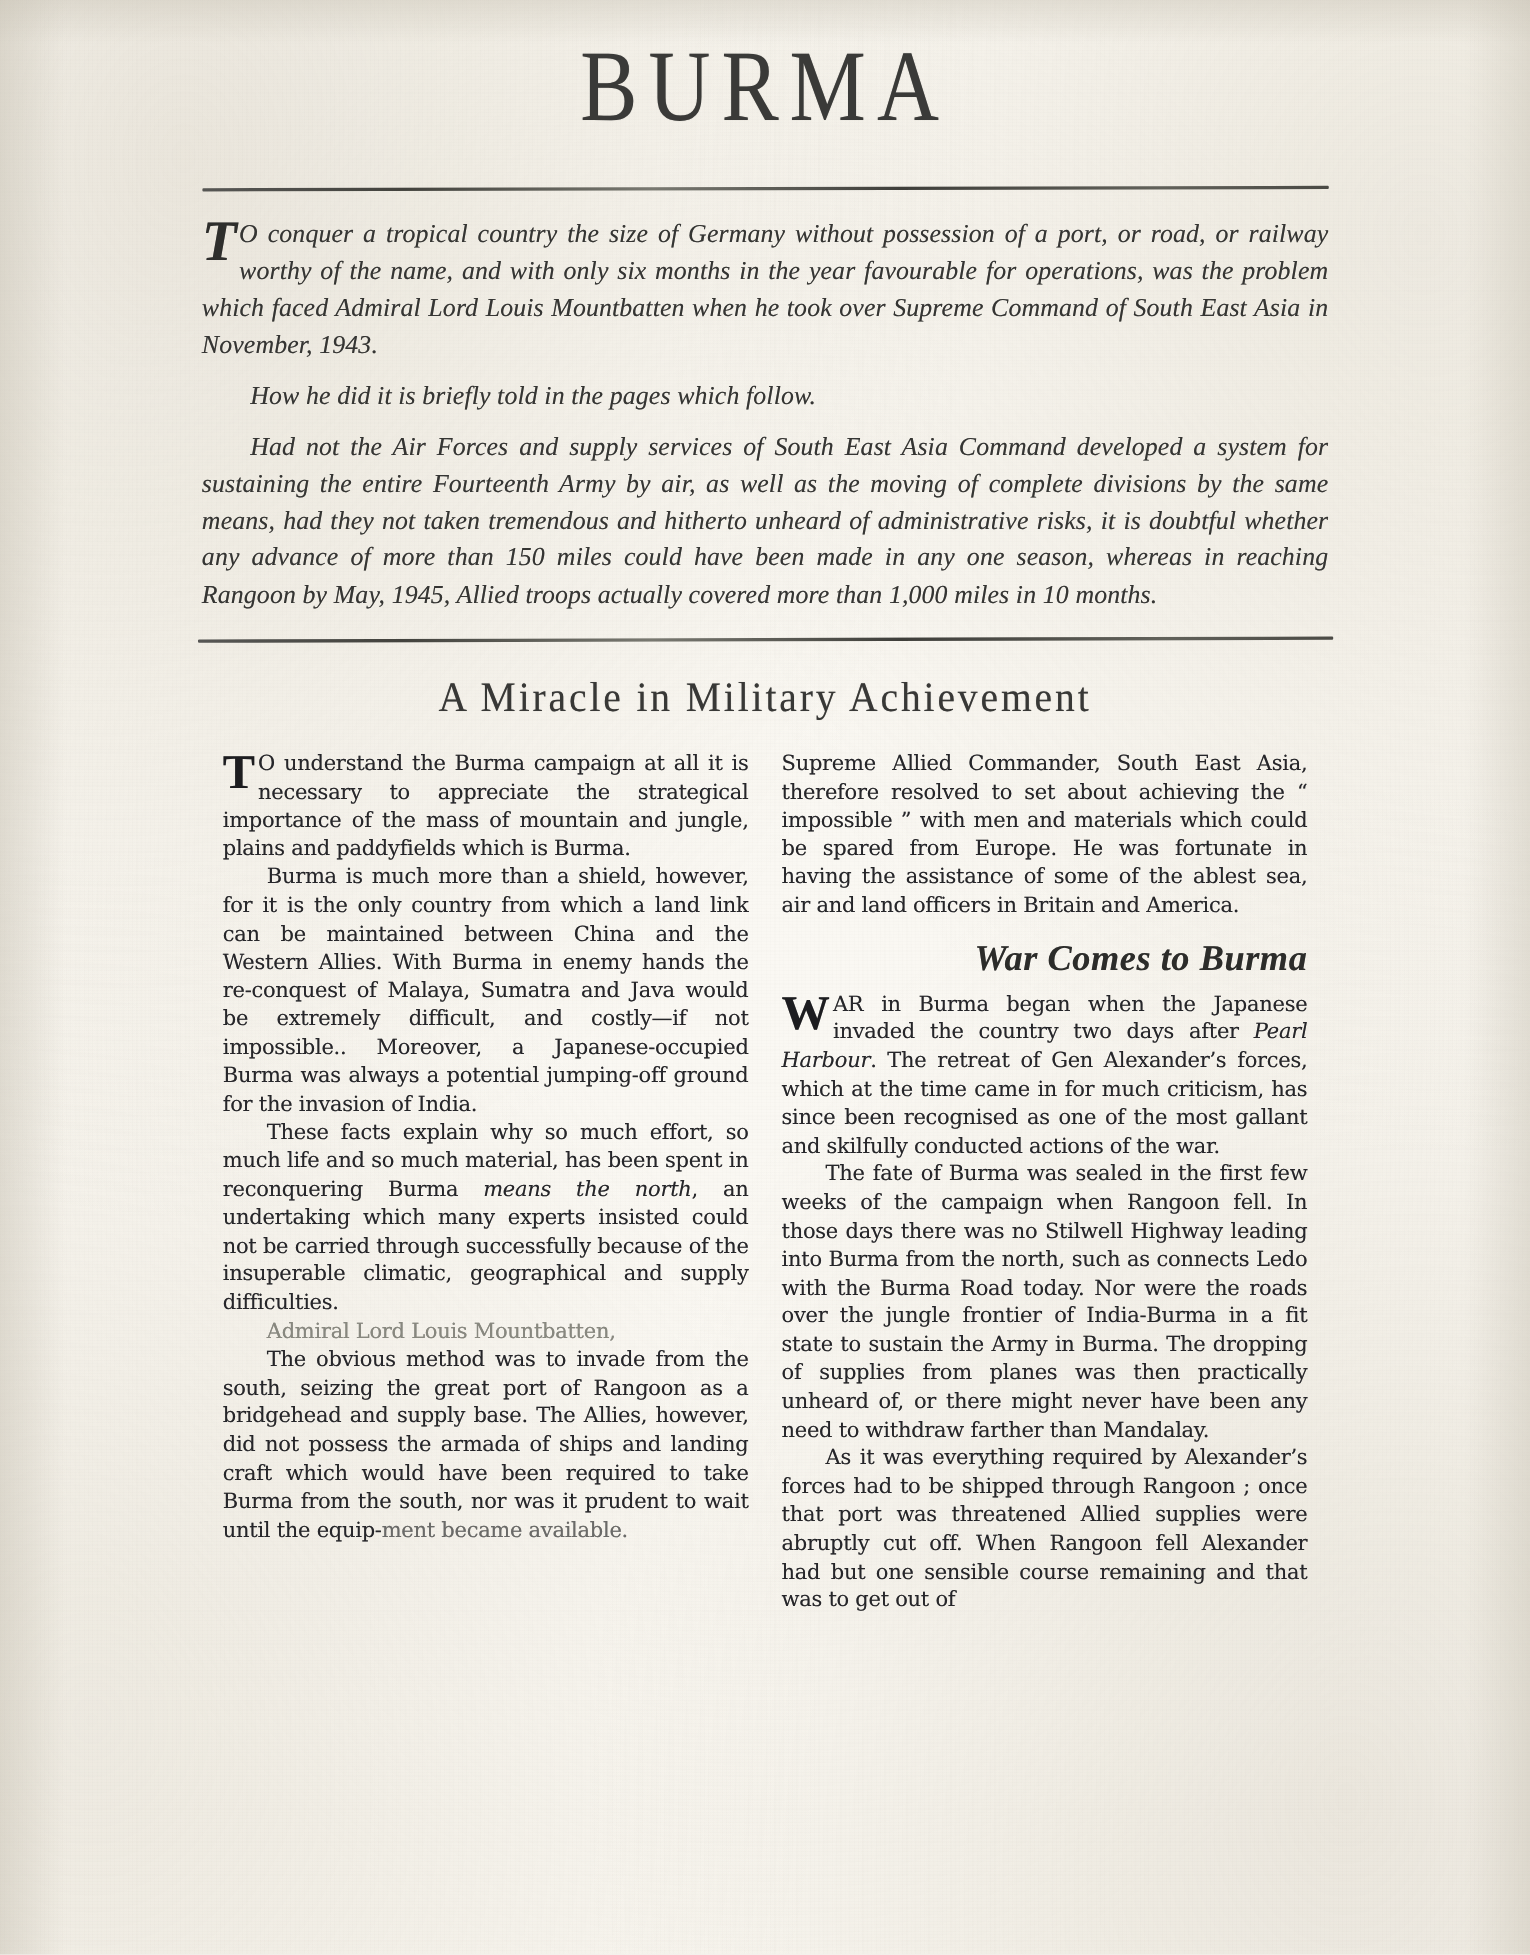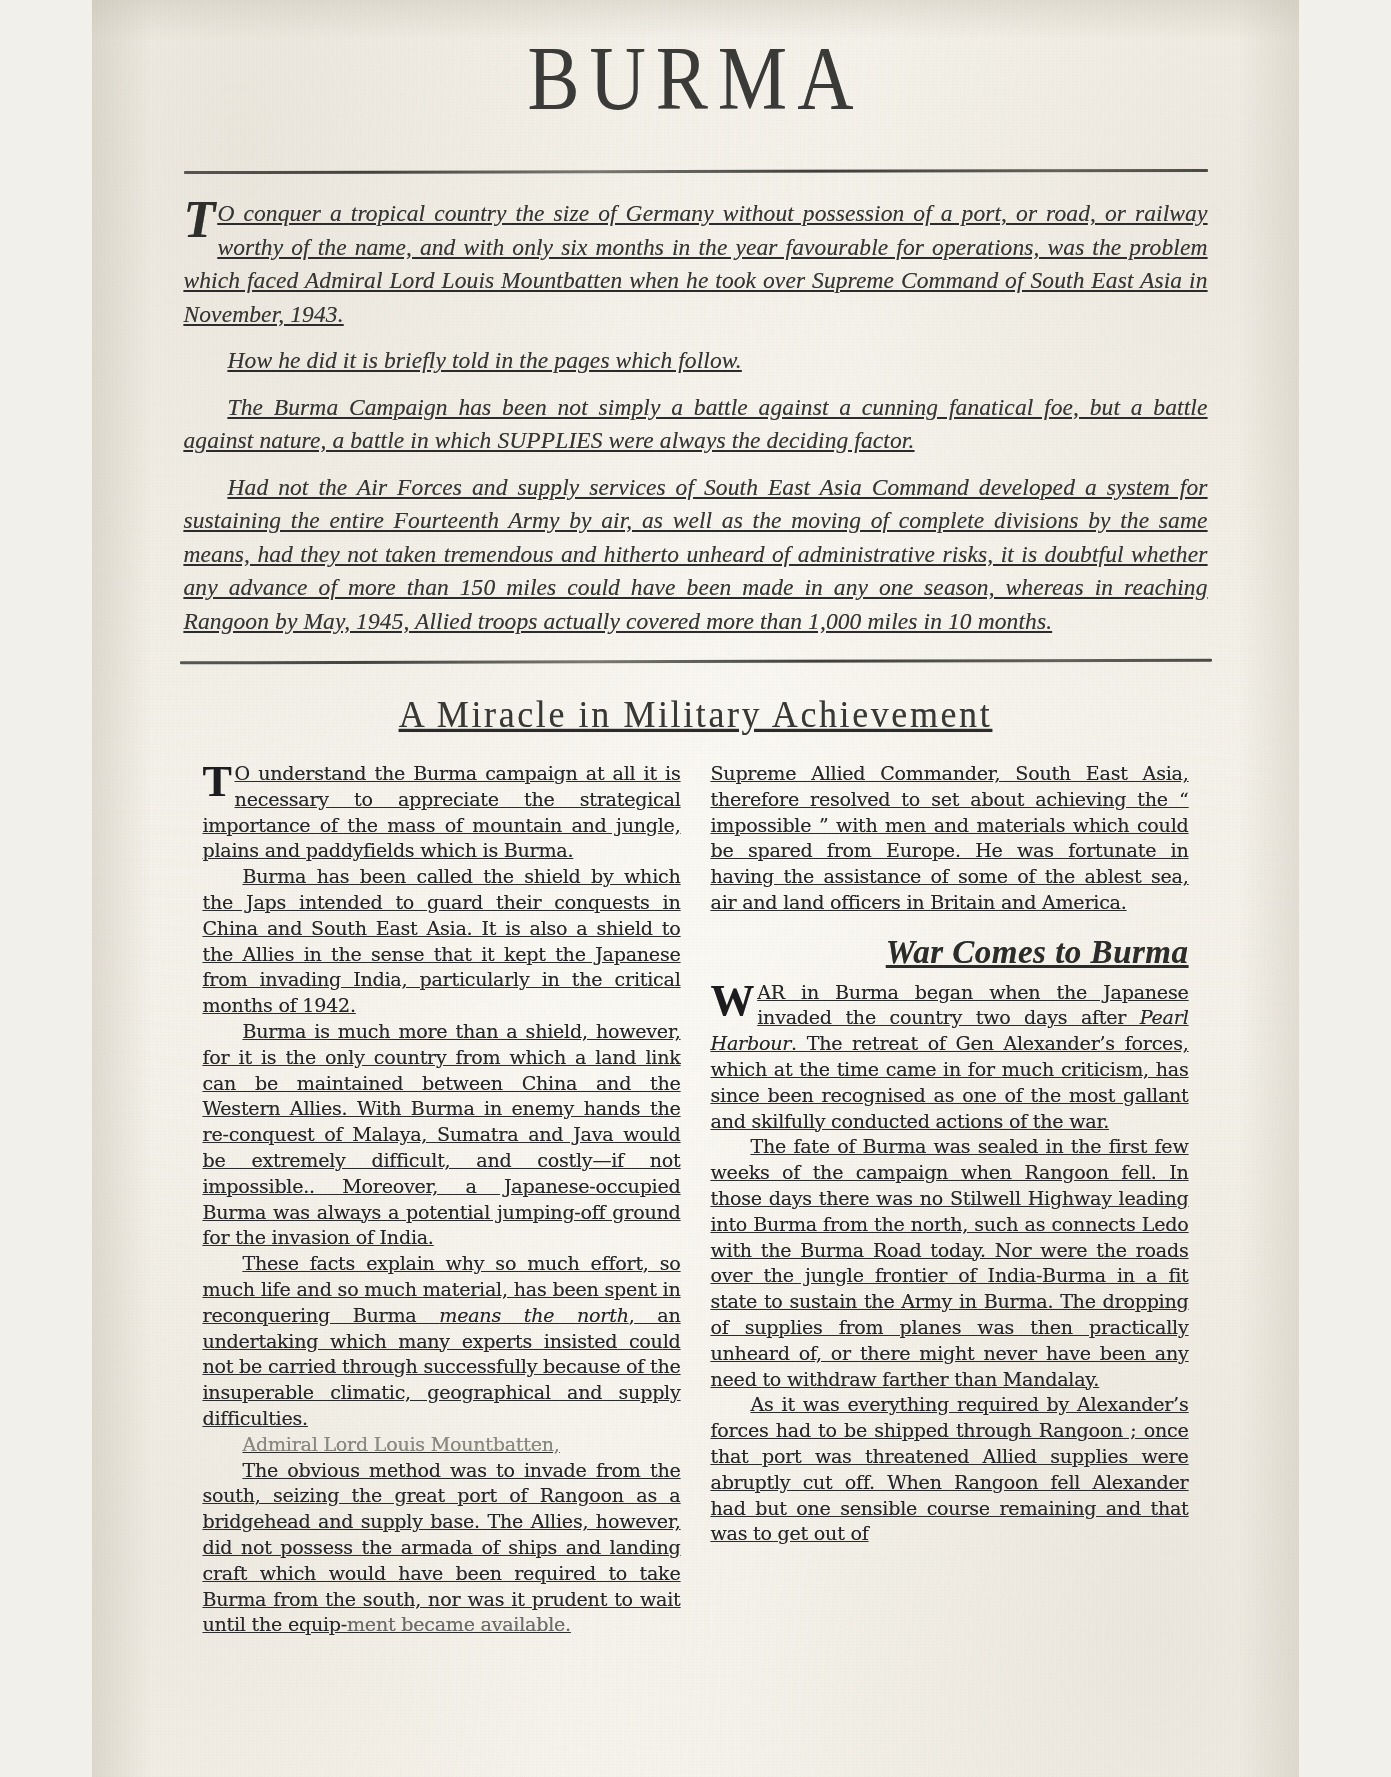--- a/index.html
+++ b/index.html
@@ -2,28 +2,27 @@
 <html><head>
 <meta charset="utf-8">
 <style>
   html, body {
     margin: 0;
     padding: 0;
     background: #f2f0ea;
   }
   .page {
     position: relative;
-    width: 1207px;
+    width: 1391px;
     height: 1777px;
     margin: 0 auto;
     background: #faf8f3;
     overflow: hidden;
     font-family: "Liberation Serif", "DejaVu Serif", serif;
     color: #2b2b2b;
-    text-decoration: underline;
   }
   
   .paper-texture {
     position: absolute;
     inset: 0;
     pointer-events: none;
     background:
       radial-gradient(ellipse at 12% 8%, rgba(205,198,182,0.30) 0%, rgba(250,248,243,0) 42%),
       radial-gradient(ellipse at 93% 12%, rgba(208,201,185,0.26) 0%, rgba(250,248,243,0) 38%),
       radial-gradient(ellipse at 88% 92%, rgba(203,196,180,0.28) 0%, rgba(250,248,243,0) 40%),
@@ -180,33 +179,31 @@
 
     <div class="masthead">
       <div class="masthead-title">BURMA</div>
     </div>
 
     <div class="rule rule-top"></div>
 
     <div class="intro">
       <p><span class="dropcap">T</span><span>O conquer a tropical country the size of Germany without possession of a port, or road, or railway worthy of the name, and with only six months in the year favourable for operations, was the problem which faced Admiral Lord Louis Mountbatten when he took over Supreme Command of South East Asia in November, 1943.</span></p>
       <p class="indent">How he did it is briefly told in the pages which follow.</p>
-      <p class="indent">The Burma Campaign has been not simply a battle against a cunning fanatical foe, but a battle against nature, a battle in which SUPPLIES were always the deciding factor.</p>
       <p class="indent">Had not the Air Forces and supply services of South East Asia Command developed a system for sustaining the entire Fourteenth Army by air, as well as the moving of complete divisions by the same means, had they not taken tremendous and hitherto unheard of administrative risks, it is doubtful whether any advance of more than 150 miles could have been made in any one season, whereas in reaching Rangoon by May, 1945, Allied troops actually covered more than 1,000 miles in 10 months.</p>
     </div>
 
     <div class="rule rule-mid"></div>
 
     <div class="section-heading">A Miracle in Military Achievement</div>
 
     <div class="columns">
 
       <div class="col">
         <p><span class="dropcap-blk">T</span><span>O understand the Burma campaign at all it is necessary to appreciate the strategical importance of the mass of mountain and jungle, plains and paddyfields which is Burma.</span></p>
-        <p class="indent">Burma has been called the shield by which the Japs intended to guard their conquests in China and South East Asia.  It is also a shield to the Allies in the sense that it kept the Japanese from invading India, particularly in the critical months of 1942.</p>
         <p class="indent">Burma is much more than a shield, however, for it is the only country from which a land link can be maintained between China and the Western Allies. With Burma in enemy hands the re-conquest of Malaya, Sumatra and Java would be extremely difficult, and costly—if not impossible..  Moreover, a Japanese-occupied Burma was always a potential jumping-off ground for the invasion of India.</p>
         <p class="indent"><span>These facts explain why so much effort, so much life and so much material, has been spent in reconquering Burma </span><span class="ital">means the north</span><span>, an undertaking which many experts insisted could not be carried through successfully because of the insuperable climatic, geographical and supply difficulties.</span></p>
         <p class="indent fade2">Admiral    Lord    Louis    Mountbatten,</p>
         <p class="indent"><span>The obvious method was to invade from the south, seizing the great port of Rangoon as a bridgehead and supply base.  The Allies, however, did not possess the armada of ships and landing craft which would have been required to take Burma from the south, nor was it prudent to wait until the equip-</span><span class="fade1">ment became available.</span></p>
       </div>
 
       <div class="col">
         <p>Supreme Allied Commander, South East Asia, therefore resolved to set about achieving the “ impossible ” with men and materials which could be spared from Europe.  He was fortunate in having the assistance of some of the ablest sea, air and land officers in Britain and America.</p>
 
         <div class="subheading">War Comes to Burma</div>

